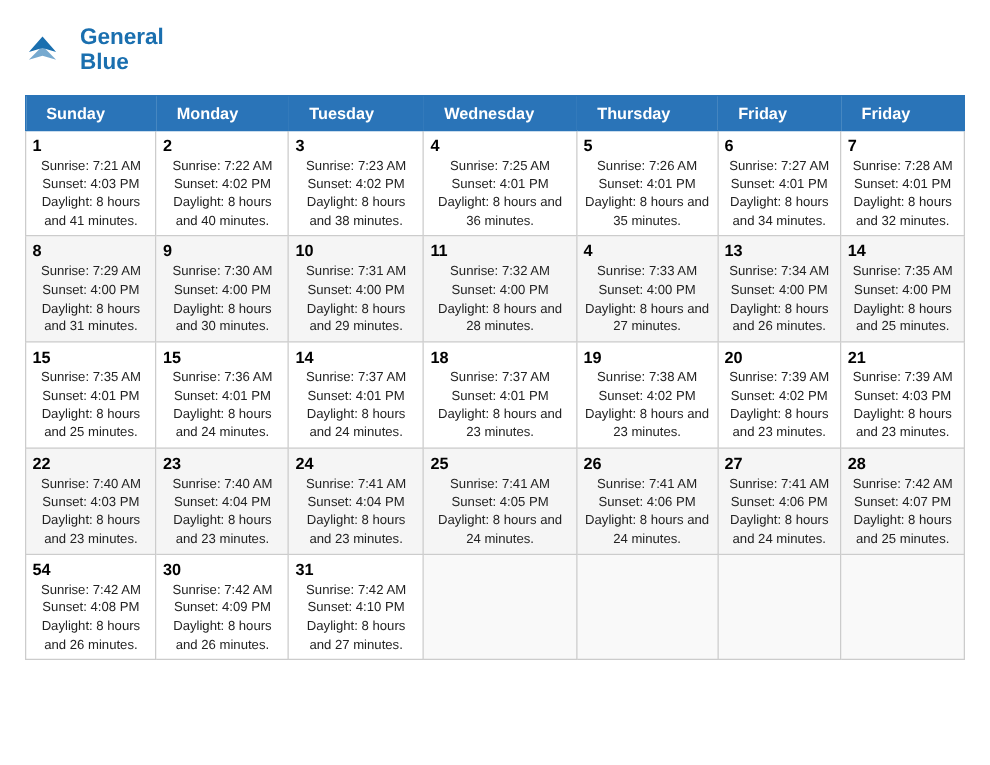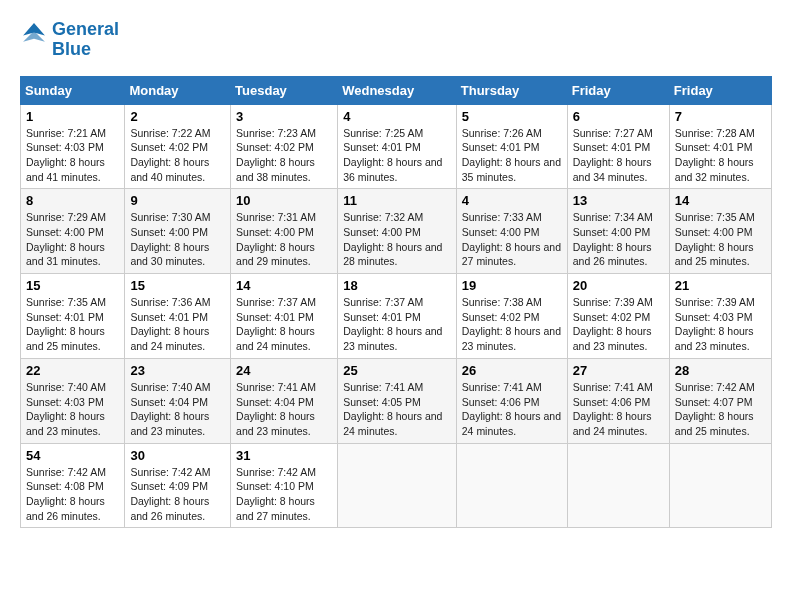--- a/index.html
+++ b/index.html
@@ -11,21 +11,22 @@
       padding: 20px;
     }
     .header {
       display: flex;
       justify-content: space-between;
       align-items: flex-start;
       margin-bottom: 16px;
     }
     .logo {
       display: flex;
-      gap: 4px;
+      align-items: center;
+      gap: 16px;
     }
     .logo-text {
       font-size: 18px;
       font-weight: bold;
       color: #000;
       line-height: 1.1;
     }
     .logo-text span {
       color: #1a6faf;
     }
@@ -46,21 +47,21 @@
       color: #555;
     }
     table {
       width: 100%;
       border-collapse: collapse;
       font-size: 11px;
     }
     th {
       background-color: #2a74b8;
       color: #fff;
-      padding: 6px 4px;
+      padding: 6px 16px;
       text-align: left;
       font-size: 13px;
       font-weight: bold;
       border: 1px solid #2a74b8;
     }
     td {
       border: 1px solid #ccc;
       padding: 4px 5px;
       vertical-align: top;
       height: 80px;
@@ -72,20 +73,21 @@
     .day-num {
       font-size: 13px;
       font-weight: bold;
       display: block;
       margin-bottom: 2px;
     }
     .day-info {
       font-size: 10.5px;
       color: #222;
       line-height: 1.4;
+      text-align: center;
     }
     .empty-cell {
       background: #f9f9f9 !important;
     }
   </style>
 </head>
 <body>
 
 <div class="header">
   <div class="logo">

